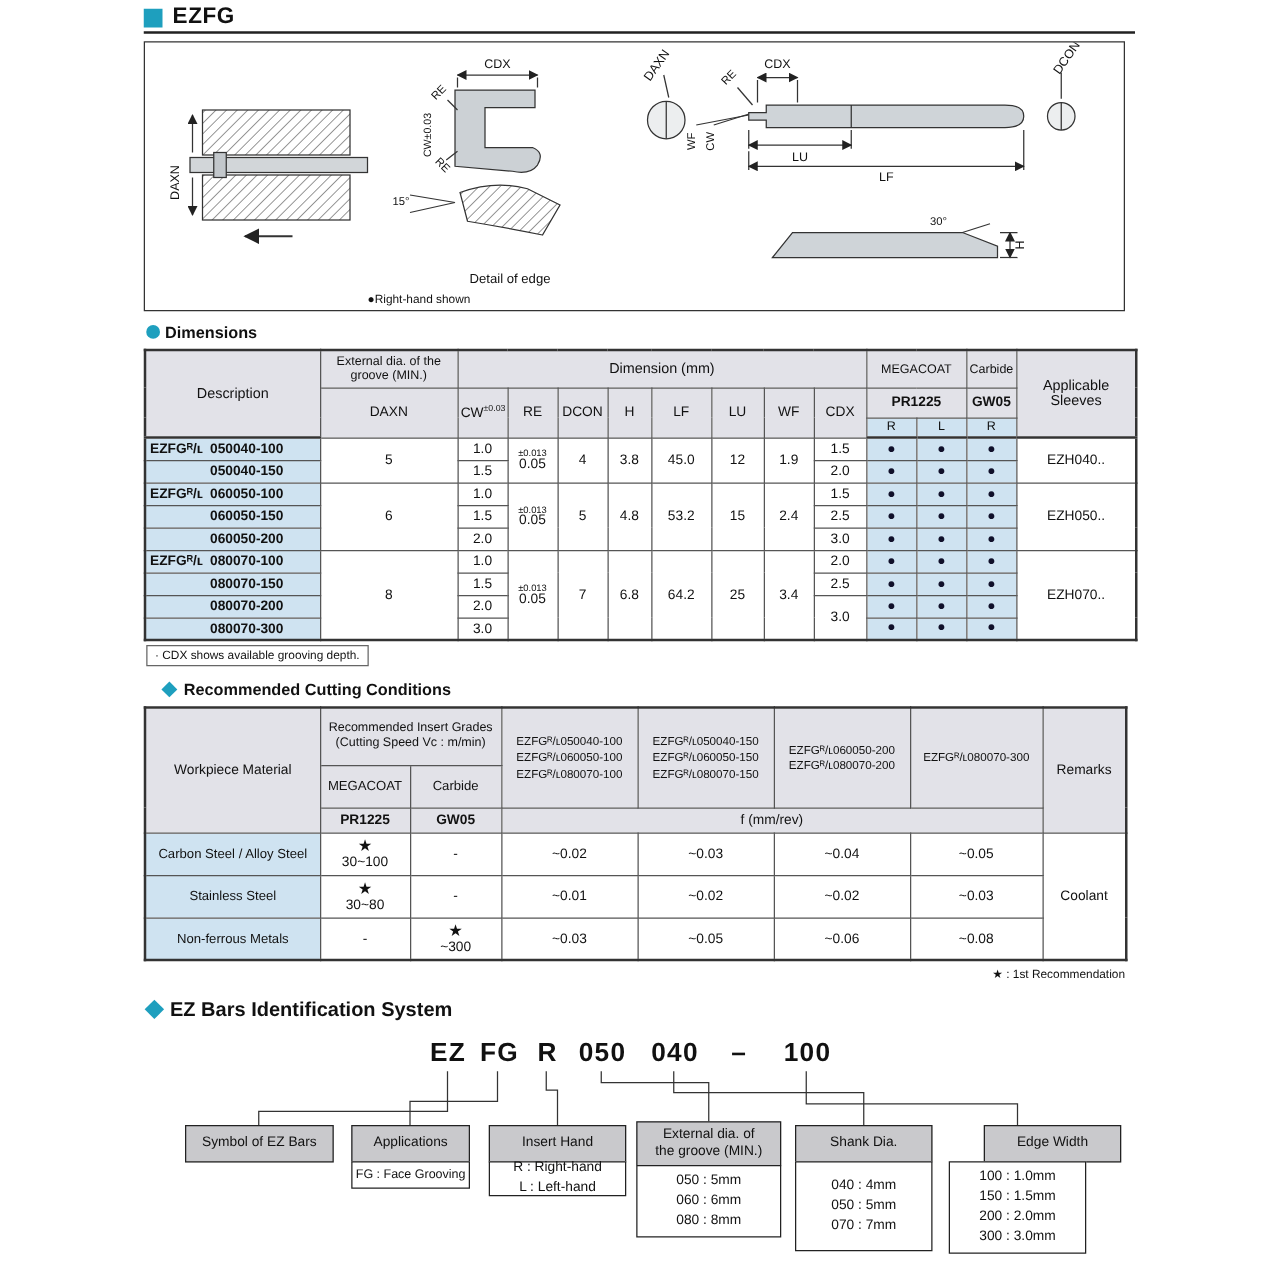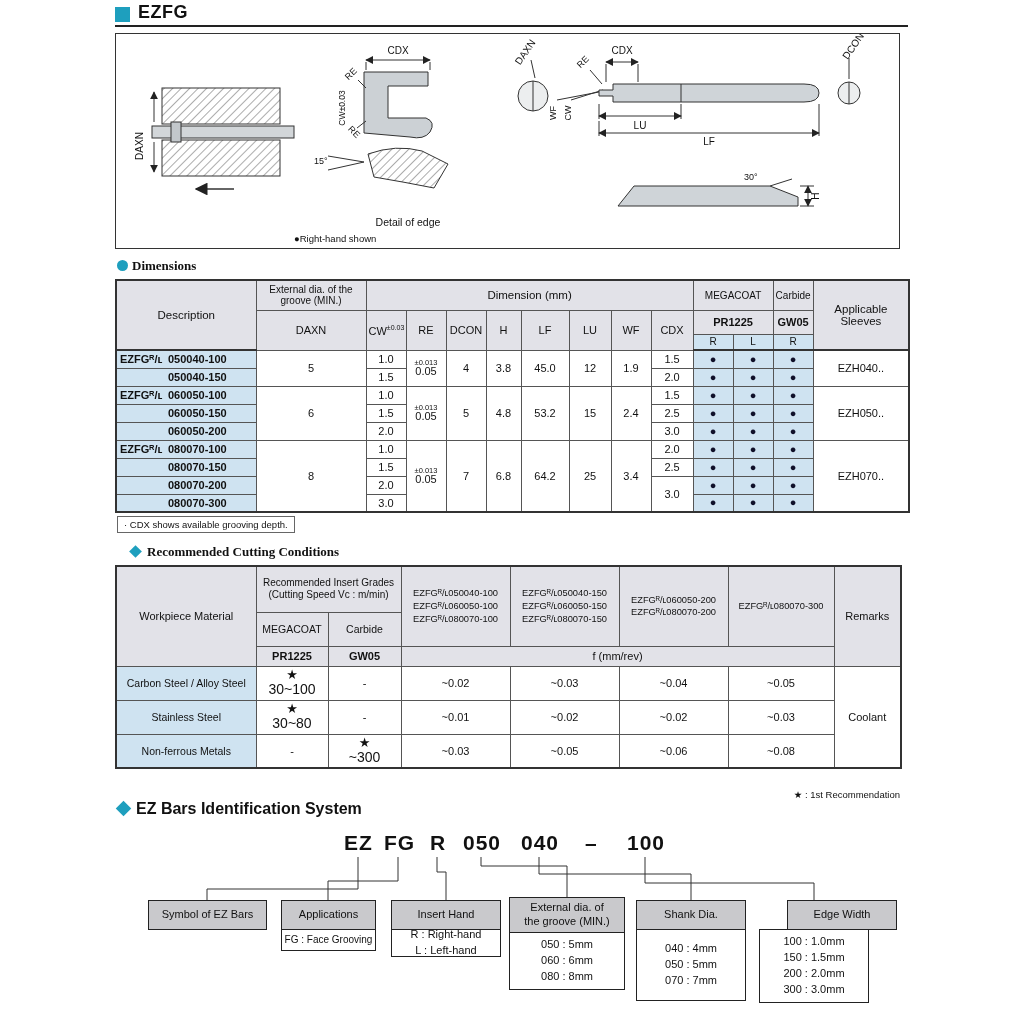--- a/index.html
+++ b/index.html
@@ -10,21 +10,21 @@
   .title-square { position:absolute; left:115px; top:7px; width:15px; height:15px; background:#1e9fbe; }
   .page-title { position:absolute; left:138px; top:2px; font-size:18px; font-weight:bold; letter-spacing:.5px; }
   .title-rule { position:absolute; left:115px; top:25px; width:793px; height:2px; background:#222; }
 
   
   .drawing-box { position:absolute; left:115px; top:33px; width:785px; height:216px; border:1px solid #333; background:#fff; }
   .drawing-box svg { display:block; }
   text { fill:#111; }
 
   
-  .sec { position:absolute; font-size:13px; font-weight:600;font-family:Liberation Serif, serif; }
+  .sec { position:absolute; font-size:13px; font-weight:600; }
   .bullet-circle { display:inline-block; width:11px; height:11px; border-radius:50%; background:#1e9fbe; margin-right:4px; vertical-align:-1px; }
   .bullet-diamond { display:inline-block; width:9px; height:9px; background:#1e9fbe; transform:rotate(45deg); margin-right:7px; vertical-align:0px; }
   .bullet-diamond.big { width:11px; height:11px; }
 
   
   table { border-collapse:collapse; table-layout:fixed; background:#fff; }
   th,td { border:1px solid #555; text-align:center; vertical-align:middle; padding:0 2px; overflow:hidden; }
   thead th { background:#e2e2e8; font-weight:normal; }
   .blue { background:#cfe3f1; }
   .bold { font-weight:bold; }
@@ -49,22 +49,22 @@
   
   .cut-table { position:absolute; left:115px; top:565px; width:785px; font-size:11px; border:2px solid #333; }
   .cut-table .c1 th { height:46px; }
   .cut-table .c2 th { height:34px; font-size:10.5px; }
   .cut-table .c3 th { height:20px; }
   .cut-table tbody tr { height:34px; }
   .grades { line-height:1.25; font-size:10px; }
   .prod { font-size:9.3px; white-space:pre-line; line-height:1.35; }
   .mat { background:#cfe3f1; font-size:10.5px; }
   .star { display:block; font-size:13px; line-height:1.1; }
-  .speed { display:block; font-size:14px; line-height:1.1; }
-  .cut-note { position:absolute; left:640px; top:773px; width:260px; text-align:right; font-size:9.5px;margin-top:16px; }
+  .speed { display:block; font-size:11px; line-height:1.1; }
+  .cut-note { position:absolute; left:640px; top:773px; width:260px; text-align:right; font-size:9.5px; }
 
   
   .id-title { position:absolute; left:118px; top:800px; font-size:16px; font-weight:bold; }
   .partnum span { position:absolute; top:831px; font-size:21px; font-weight:bold; letter-spacing:1px; }
   .connectors { position:absolute; left:0; top:0; pointer-events:none; }
   .gray-box { position:absolute; background:#c9c9cc; border:1px solid #222; display:flex; align-items:center; justify-content:center; text-align:center; font-size:11px; white-space:pre-line; line-height:1.25; z-index:2; }
   .opt-box { position:absolute; background:#fff; border:1px solid #222; display:flex; align-items:center; justify-content:center; text-align:center; font-size:11px; white-space:pre-line; line-height:1.45; z-index:2; }
 </style>
 </head>
 <body>

